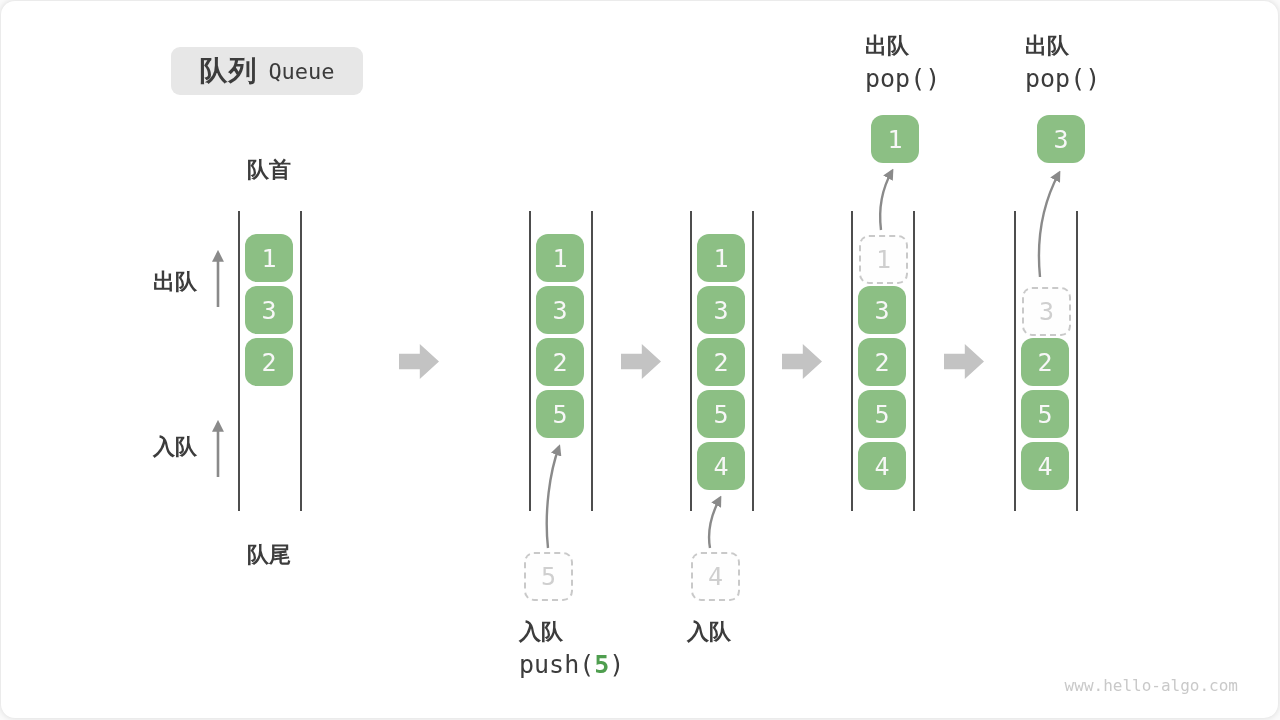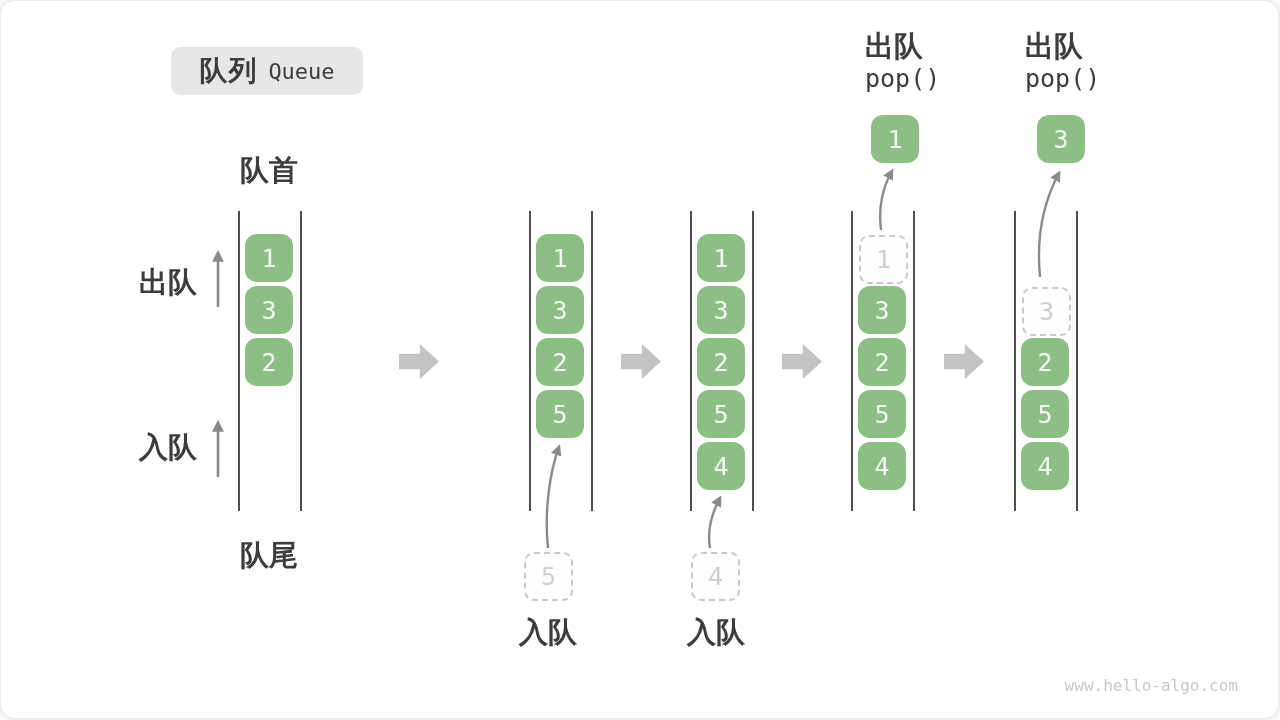--- a/index.html
+++ b/index.html
@@ -9,21 +9,21 @@
     font-family:"Liberation Sans",sans-serif;color:var(--text-dark,#3c3c3c);
   }
   #canvas{position:absolute;inset:0;}
   .title-box{
     position:absolute;left:170px;top:46px;width:192px;height:48px;
     background:var(--title-bg,#e7e7e7);border-radius:9px;
     display:flex;align-items:center;justify-content:center;gap:11px;
   }
   .title-zh{font-size:28px;font-weight:700;letter-spacing:1px;}
   .title-en{font-family:"DejaVu Sans Mono",monospace;font-size:22px;}
-  .cjk-label{font-size:29px;font-weight:600;line-height:30px;white-space:nowrap;}
+  .cjk-label{font-size:22px;font-weight:600;line-height:30px;white-space:nowrap;}
   .lbl-front{position:absolute;left:218px;top:154px;width:100px;text-align:center;}
   .lbl-rear{position:absolute;left:218px;top:539px;width:100px;text-align:center;}
   .lbl-deq-side{position:absolute;left:116px;top:266px;width:80px;text-align:right;}
   .lbl-enq-side{position:absolute;left:116px;top:431px;width:80px;text-align:right;}
   .vline{position:absolute;width:2px;top:210px;height:300px;background:var(--line-gray,#4d4d4d);}
   .cell{
     position:absolute;width:48px;height:48px;border-radius:12px;
     background:var(--cell-green,#8cbf84);
     display:flex;align-items:center;justify-content:center;
     font-family:"DejaVu Sans Mono",monospace;font-size:25px;color:#f7f7f7;
@@ -101,20 +101,21 @@
         <div class="cell" style="left: 1036px; top: 114px;">3</div>
       </div>
 
     <div class="block-arrow" style="left:398px;top:343px"></div>
     <div class="block-arrow" style="left:620px;top:343px"></div>
     <div class="block-arrow" style="left:781px;top:343px"></div>
     <div class="block-arrow" style="left:943px;top:343px"></div>
 
     <div class="annotation" style="left:518px;top:616px">
       <div class="cjk-label">入队</div>
+      <div class="code"><span>push(</span><span class="arg">5</span><span>)</span></div>
     </div>
     <div class="annotation" style="left:686px;top:616px">
       <div class="cjk-label">入队</div>
     </div>
     <div class="annotation" style="left:864px;top:30px">
       <div class="cjk-label">出队</div>
       <div class="code">pop()</div>
     </div>
     <div class="annotation" style="left:1024px;top:30px">
       <div class="cjk-label">出队</div>

